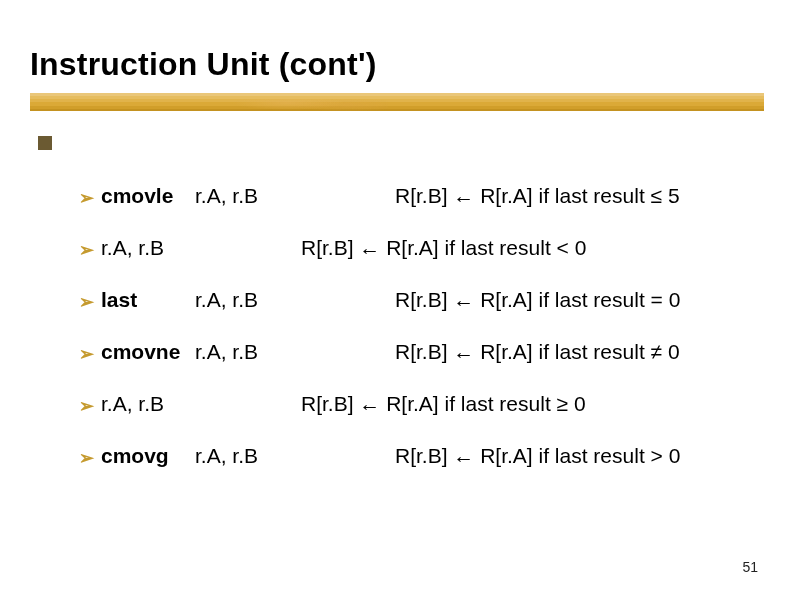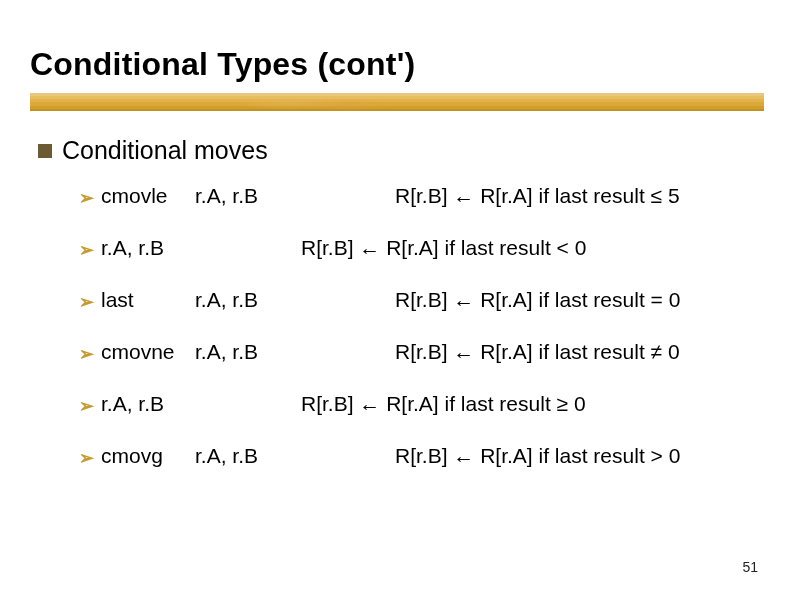--- a/index.html
+++ b/index.html
@@ -93,20 +93,21 @@
     width: 22px;
     flex: 0 0 22px;
     font-weight: bold;
     line-height: 1;
     position: relative;
     top: 1px;
   }
   .mnemonic {
     width: 94px;
     flex: 0 0 94px;
+    font-weight: bold;
   }
   .args {
     width: 200px;
     flex: 0 0 200px;
   }
   .desc {
     flex: 1 1 auto;
   }
 
   .footer-left {
@@ -122,35 +123,34 @@
     bottom: 20px;
     font-size: 14px;
     color: #222;
   }
 </style>
 </head>
 <body>
 
 <div class="slide">
 
-  <div class="title">Conditional Types (cont')</div>
+  <div class="title">Instruction Unit (cont')</div>
 
   <div class="underline">
     <div class="stripe s1"></div>
     <div class="stripe s2"></div>
     <div class="stripe s3"></div>
     <div class="stripe s4"></div>
     <div class="stripe s5"></div>
     <div class="stripe s6"></div>
   </div>
   <div class="smear"></div>
 
   <div class="subtitle-row">
     <div class="sq-bullet"></div>
-    <div class="subtitle-text">Conditional moves</div>
   </div>
 
   <div class="items">
 
     <div class="item-row">
       <span class="arrow-bullet">➢</span>
       <span class="mnemonic">cmovle</span>
       <span class="args">r.A, r.B</span>
       <span class="desc">R[r.B] ← R[r.A] if last result ≤ 5</span>
     </div>

